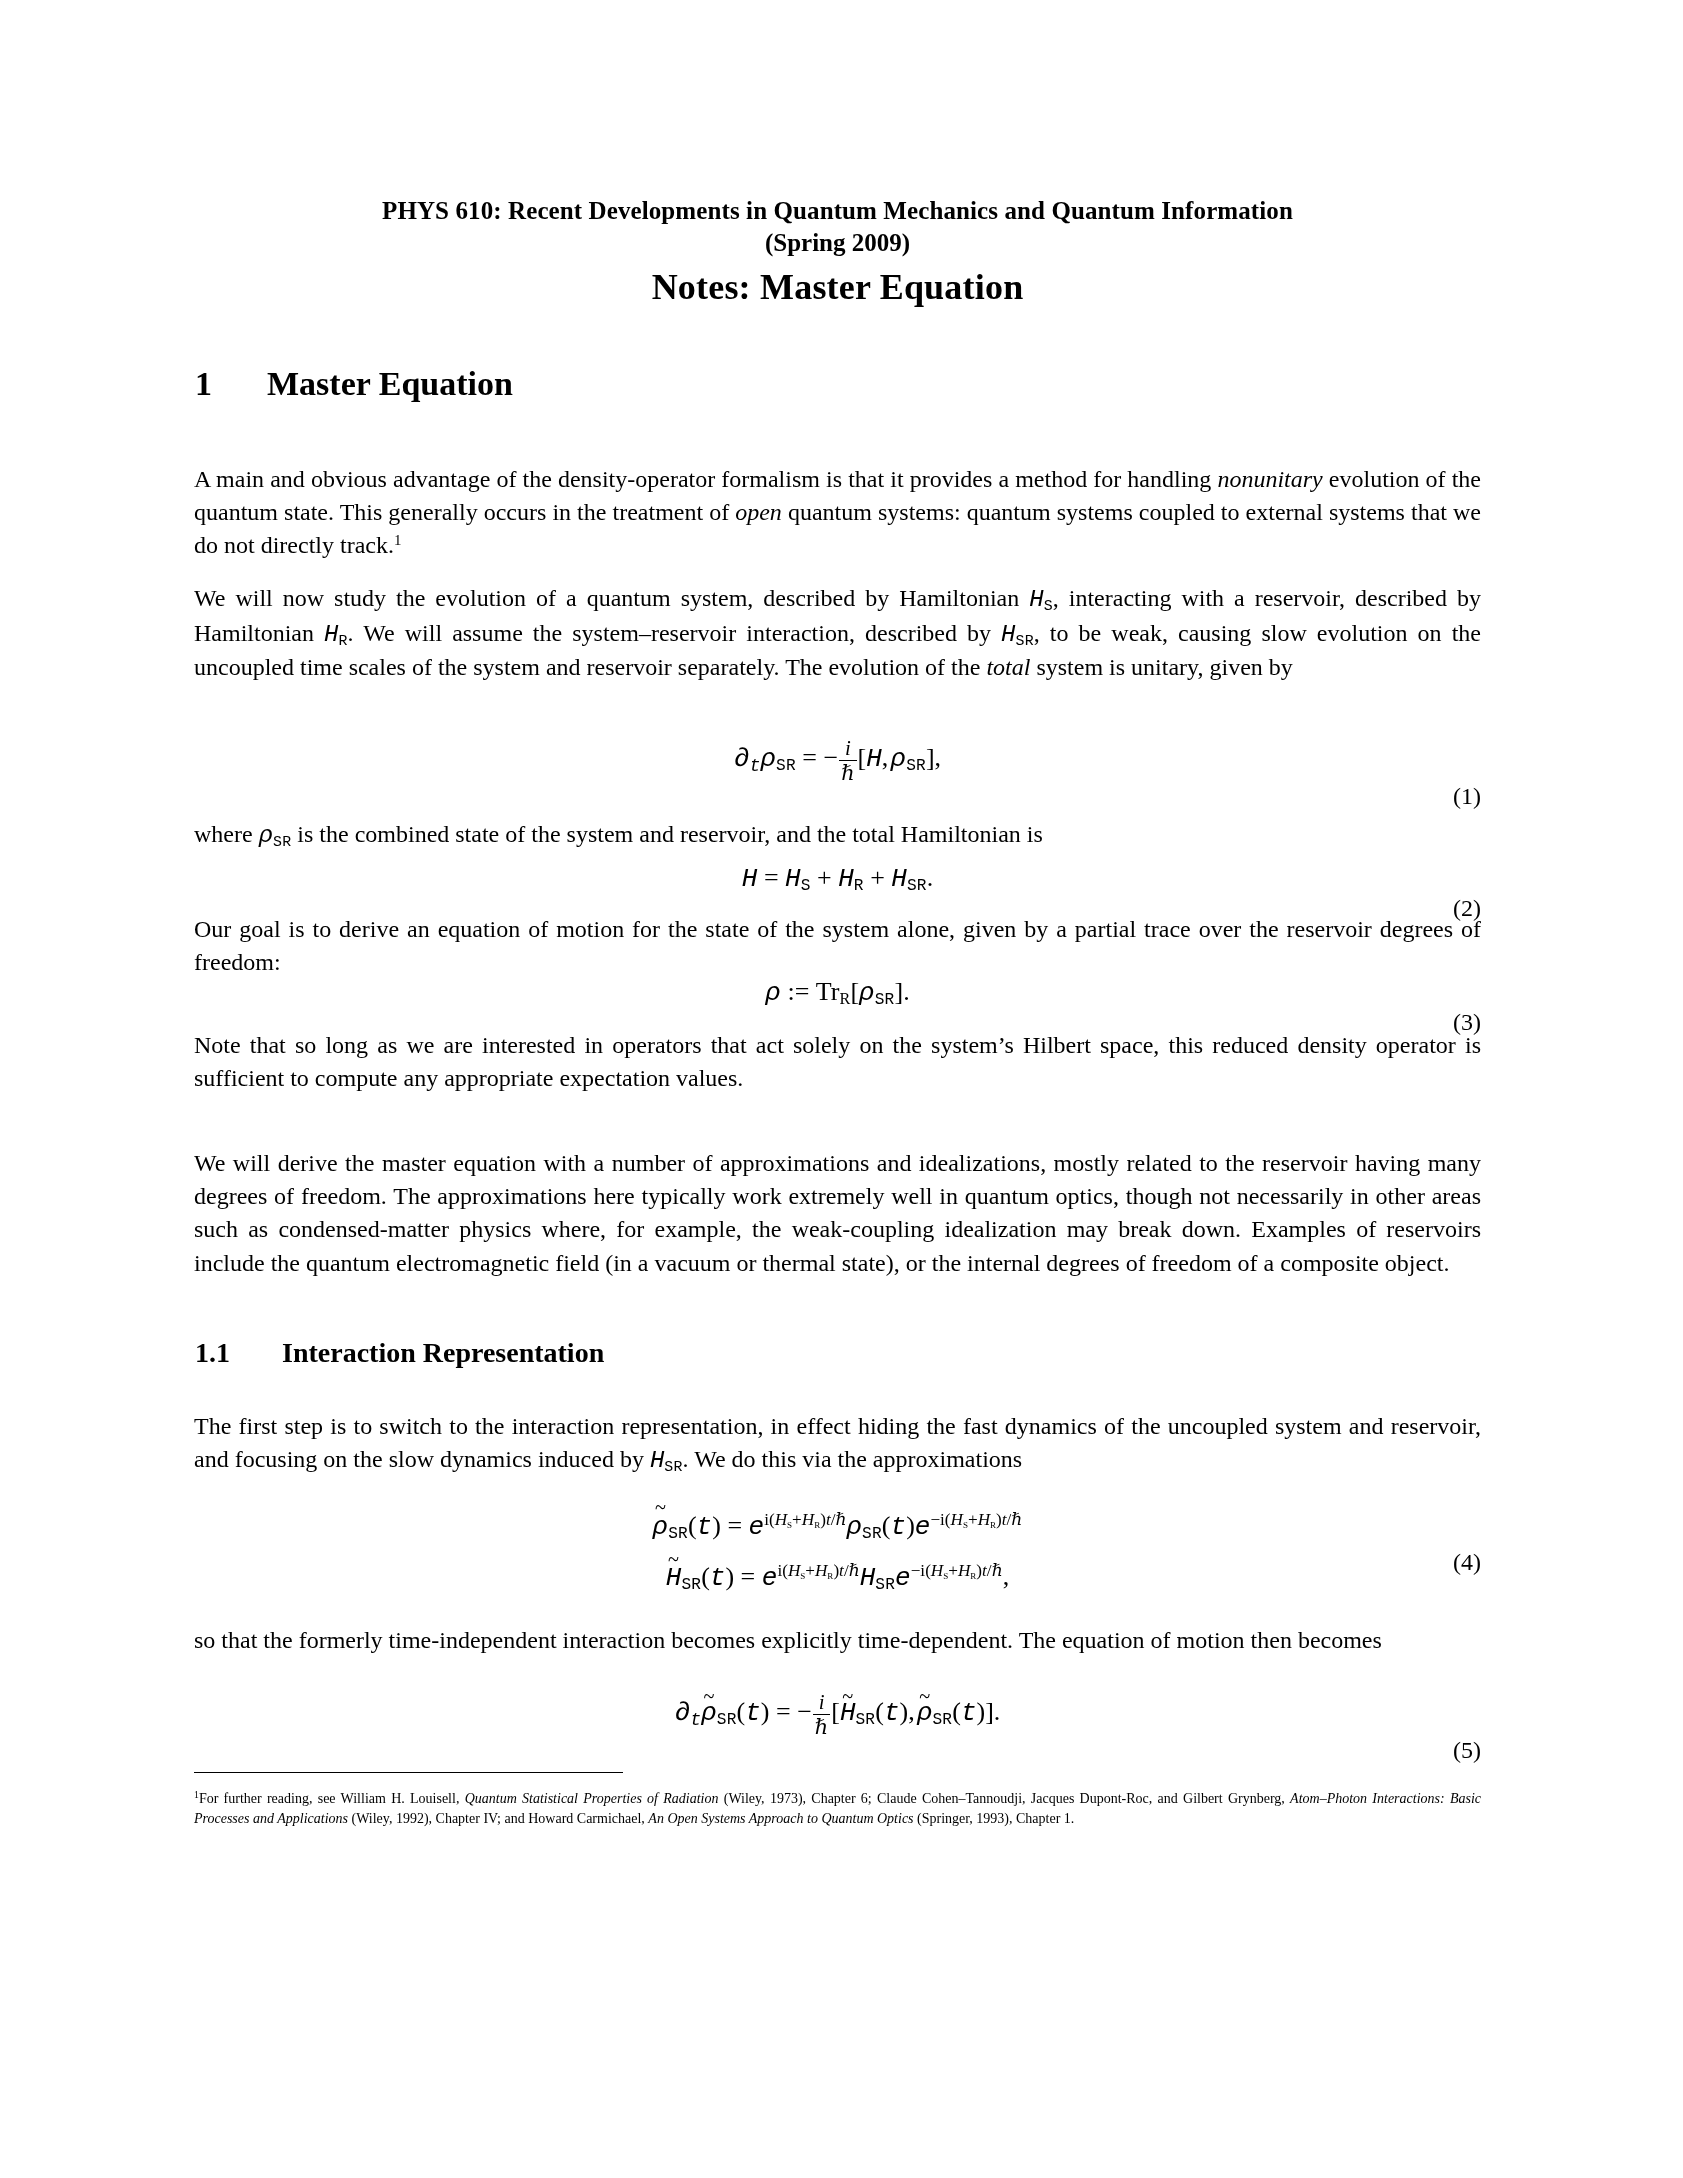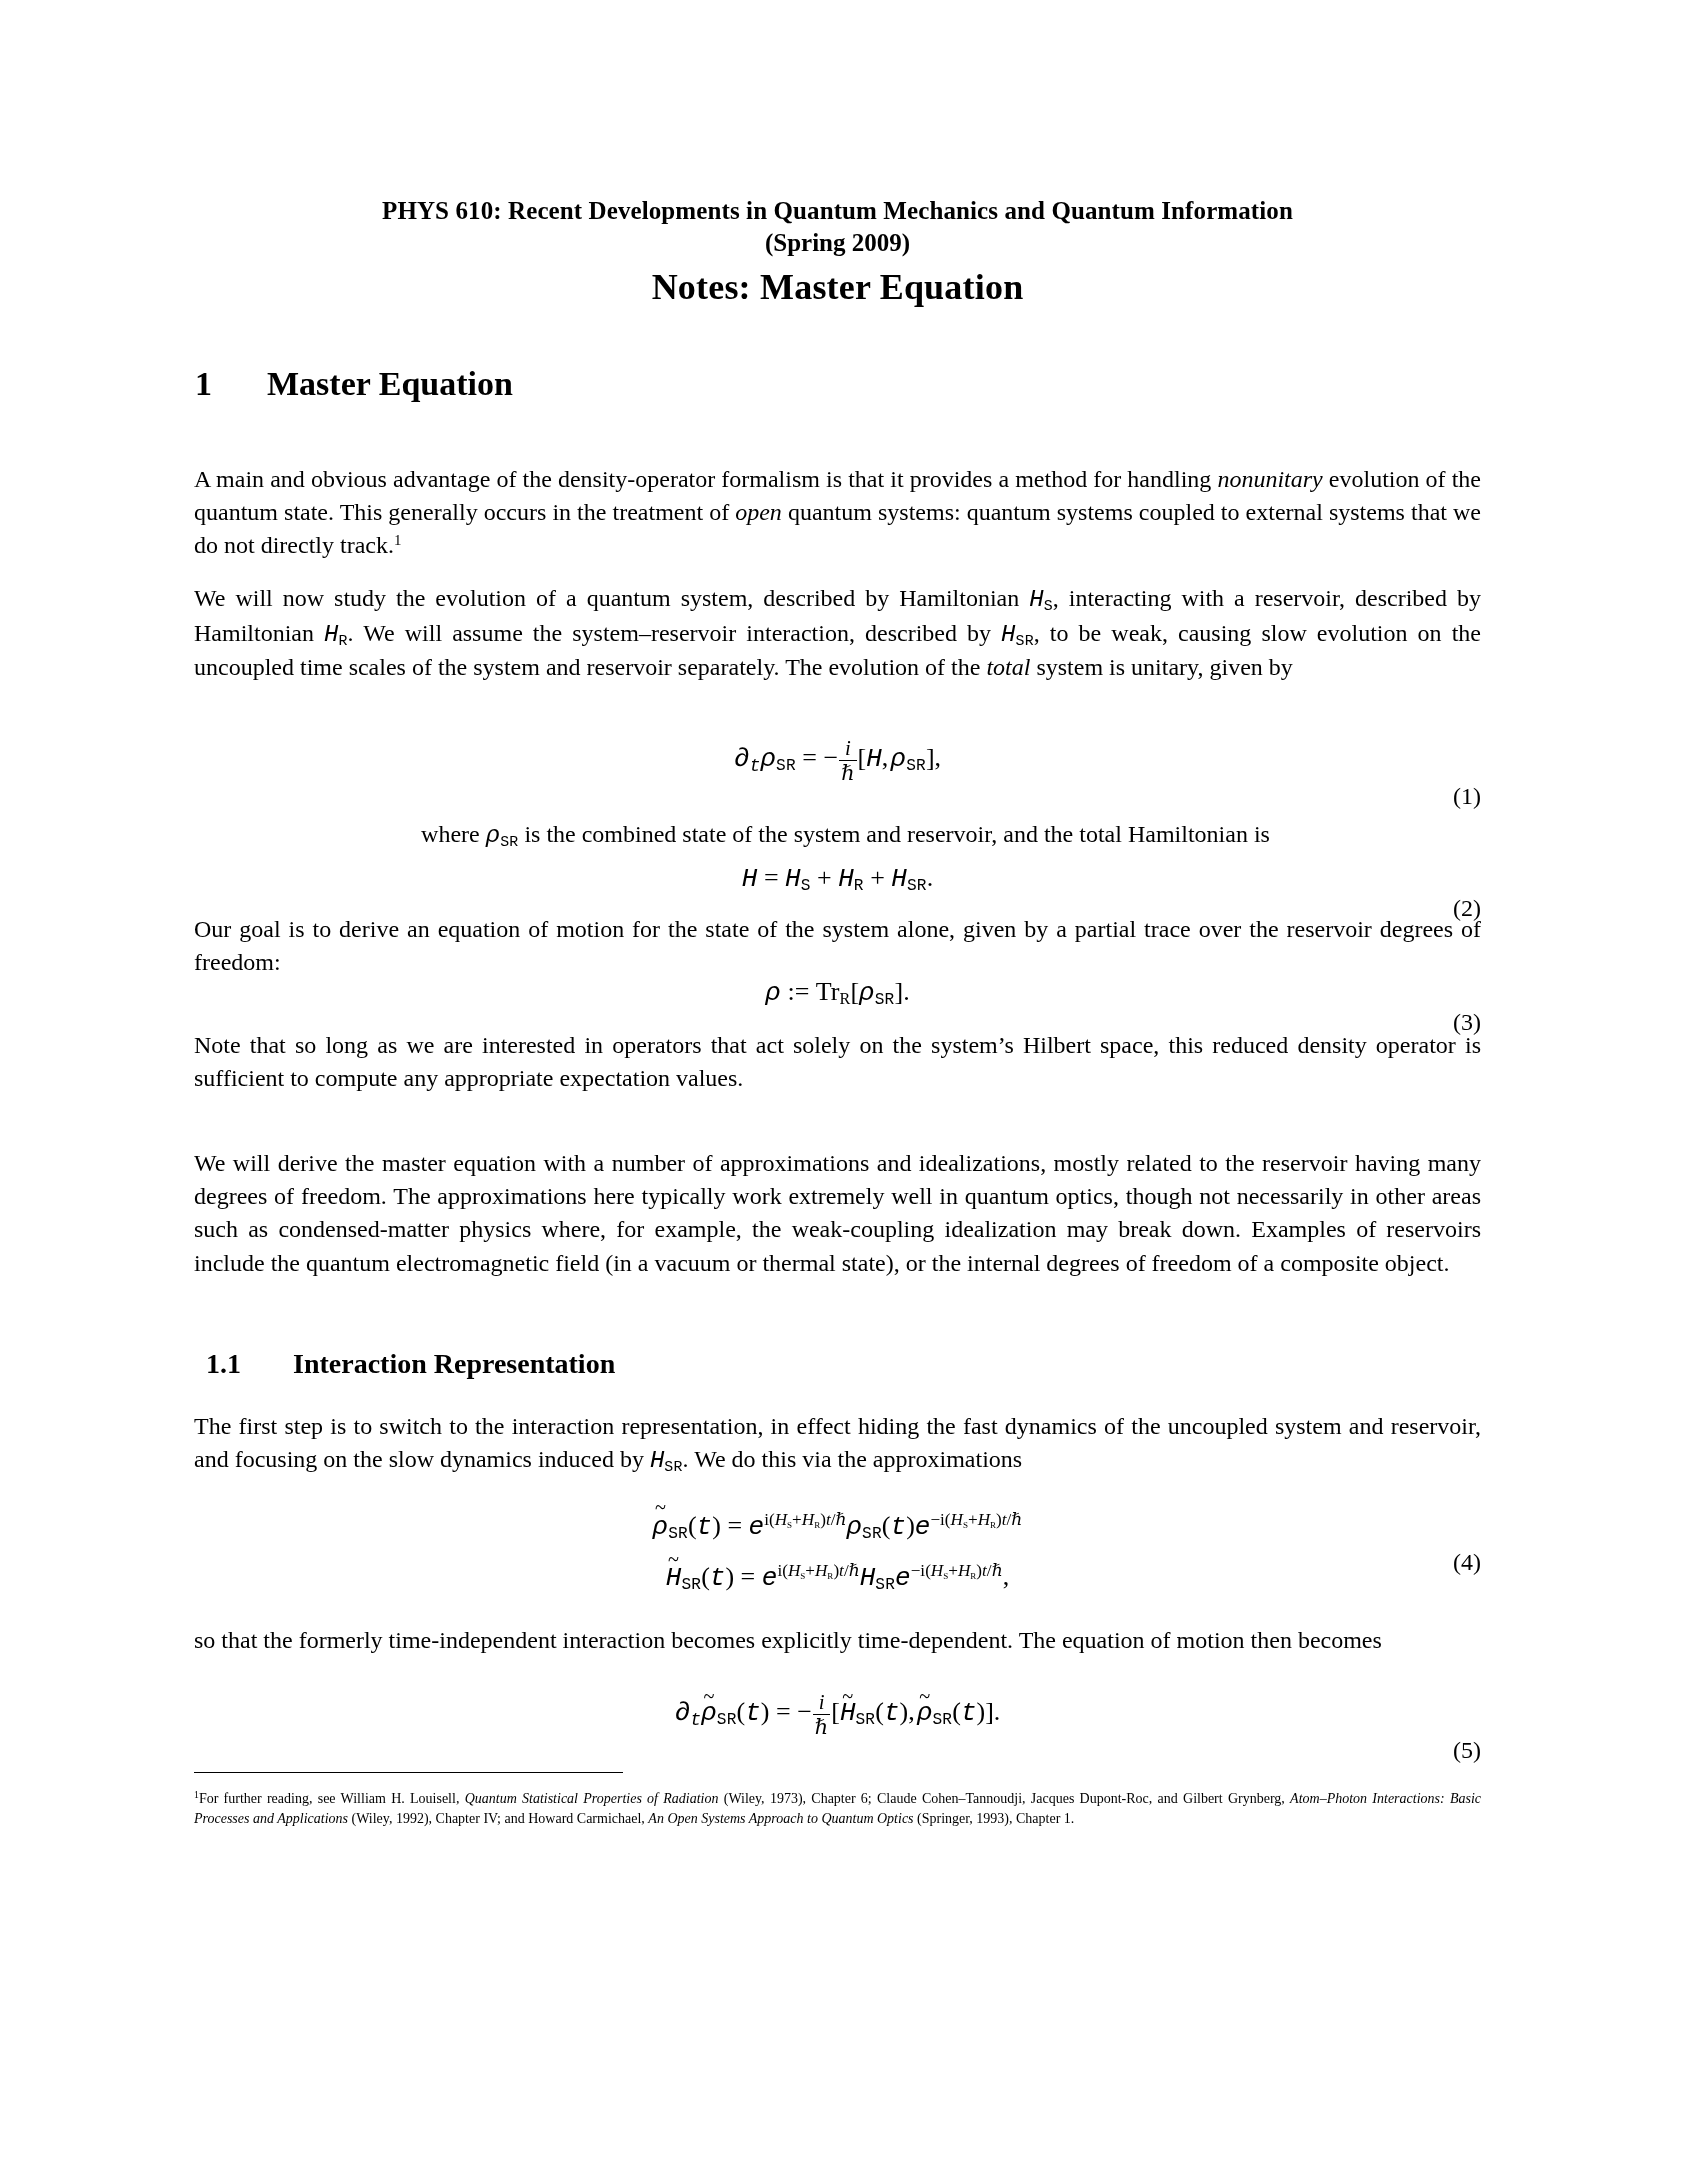--- a/index.html
+++ b/index.html
@@ -57,42 +57,42 @@
     font-size: 34px;
     font-weight: bold;
     margin: 1px;
     padding: 0;
     position: absolute;
     left: 0;
   }
   h2.subsection {
     font-size: 28px;
     font-weight: bold;
-    margin: 12px;
+    margin: 1px;
     padding: 0;
     position: absolute;
     left: 0;
     text-align: right;
   }
   .sec-num { display: inline-block; }
   .sec-title { display: inline-block; }
 
   
   p.body {
     position: absolute;
     left: 0;
     width: 1287px;
     margin: 0;
     font-size: 24px;
     line-height: 1.385;
     text-align: justify;
     text-justify: inter-word;
     hyphens: none;
   }
-  p.body.nojust { text-align: center; margin-left: 8px; }
+  p.body.nojust { text-align: left; }
 
   i.it { font-style: italic; }
 
   
   .m { font-family: Liberation Mono, monospace; font-style: italic; }
   .mr { font-style: normal; }
   .sub {
     font-size: 0.62em;
     vertical-align: -0.27em;
     font-style: normal;

